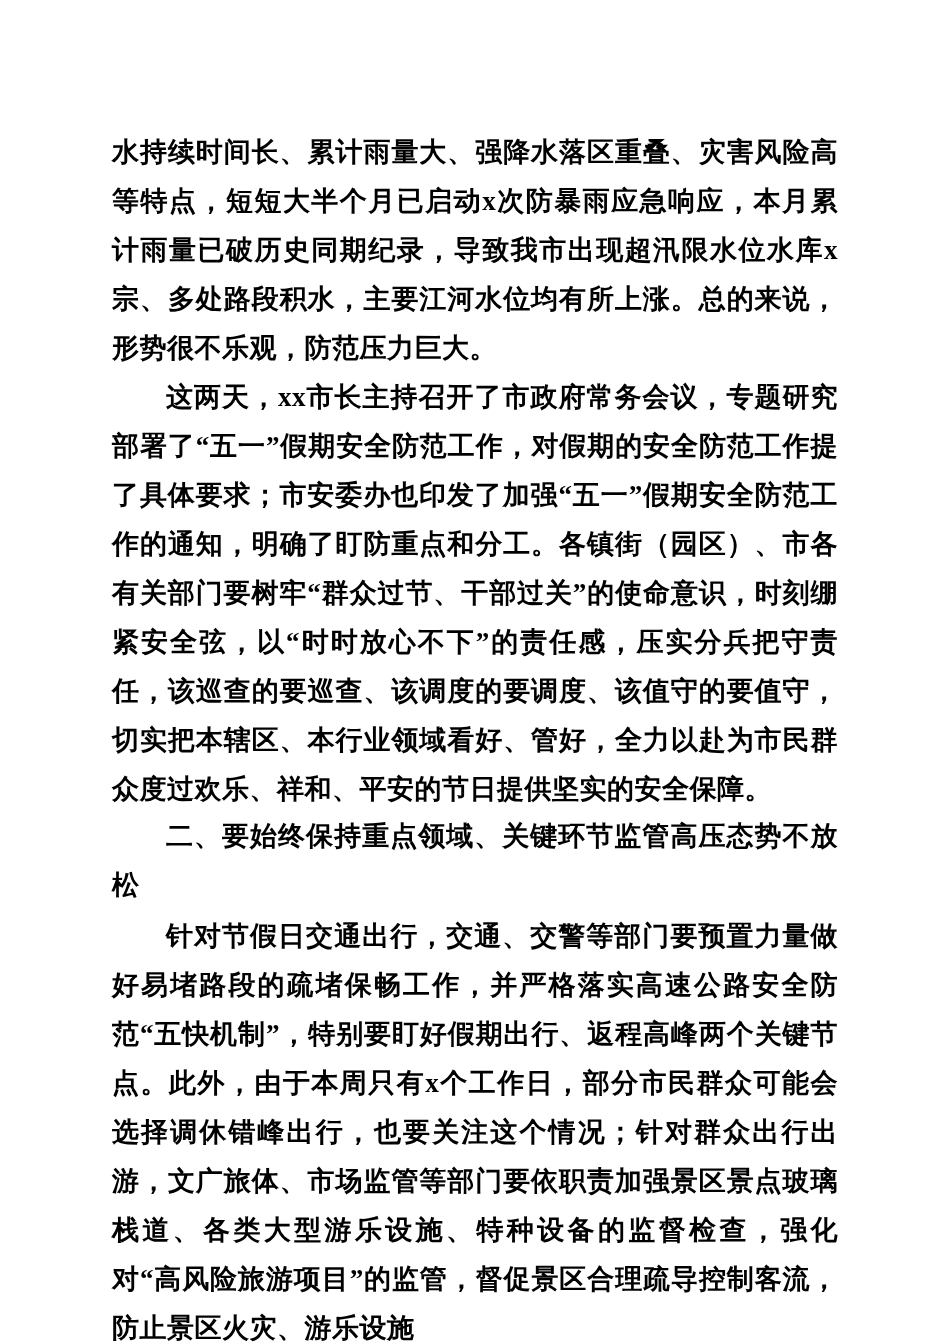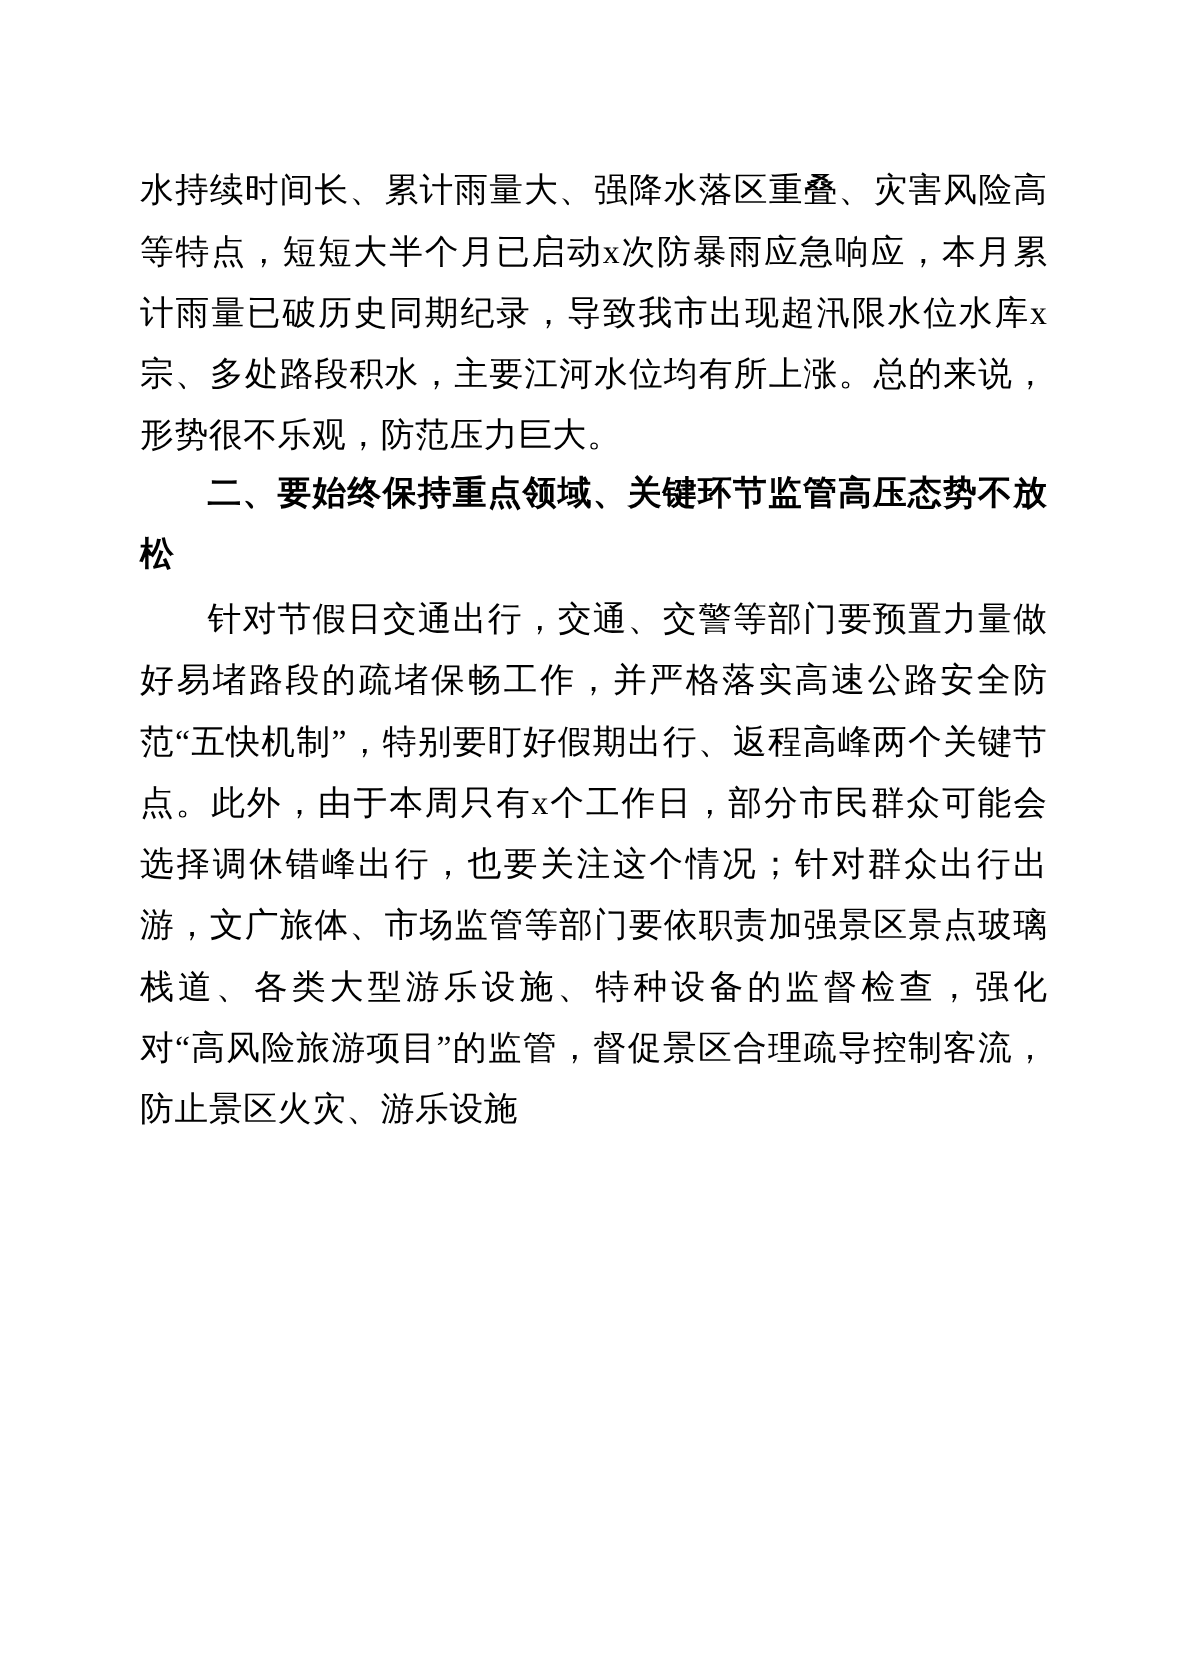--- a/index.html
+++ b/index.html
@@ -34,34 +34,35 @@
     padding: 0;
     font-size: 27px;
     line-height: 49px;
     text-align: justify;
     text-justify: inter-ideograph;
     word-break: break-all;
     letter-spacing: 0.5px;
   }
   .para {
     font-family: "Liberation Serif", serif;
-    font-weight: normal;
+    font-weight: bold;
     text-indent: 2em;
   }
   .para.no-indent {
     text-indent: 0;
   }
   .heading {
     font-family: Liberation Mono, monospace;
     font-weight: bold;
     text-indent: 2em;
   }
 </style>
 </head>
 <body>
 
 <div class="page">
   <div class="doc-body">
       <p class="para no-indent">水持续时间长、累计雨量大、强降水落区重叠、灾害风险高等特点，短短大半个月已启动x次防暴雨应急响应，本月累计雨量已破历史同期纪录，导致我市出现超汛限水位水库x宗、多处路段积水，主要江河水位均有所上涨。总的来说，形势很不乐观，防范压力巨大。</p>
+      <p class="para">这两天，xx市长主持召开了市政府常务会议，专题研究部署了“五一”假期安全防范工作，对假期的安全防范工作提了具体要求；市安委办也印发了加强“五一”假期安全防范工作的通知，明确了盯防重点和分工。各镇街（园区）、市各有关部门要树牢“群众过节、干部过关”的使命意识，时刻绷紧安全弦，以“时时放心不下”的责任感，压实分兵把守责任，该巡查的要巡查、该调度的要调度、该值守的要值守，切实把本辖区、本行业领域看好、管好，全力以赴为市民群众度过欢乐、祥和、平安的节日提供坚实的安全保障。</p>
       <p class="heading">二、要始终保持重点领域、关键环节监管高压态势不放松</p>
       <p class="para">针对节假日交通出行，交通、交警等部门要预置力量做好易堵路段的疏堵保畅工作，并严格落实高速公路安全防范“五快机制”，特别要盯好假期出行、返程高峰两个关键节点。此外，由于本周只有x个工作日，部分市民群众可能会选择调休错峰出行，也要关注这个情况；针对群众出行出游，文广旅体、市场监管等部门要依职责加强景区景点玻璃栈道、各类大型游乐设施、特种设备的监督检查，强化对“高风险旅游项目”的监管，督促景区合理疏导控制客流，防止景区火灾、游乐设施</p>
     </div>
 </div>
 
 </body></html>

